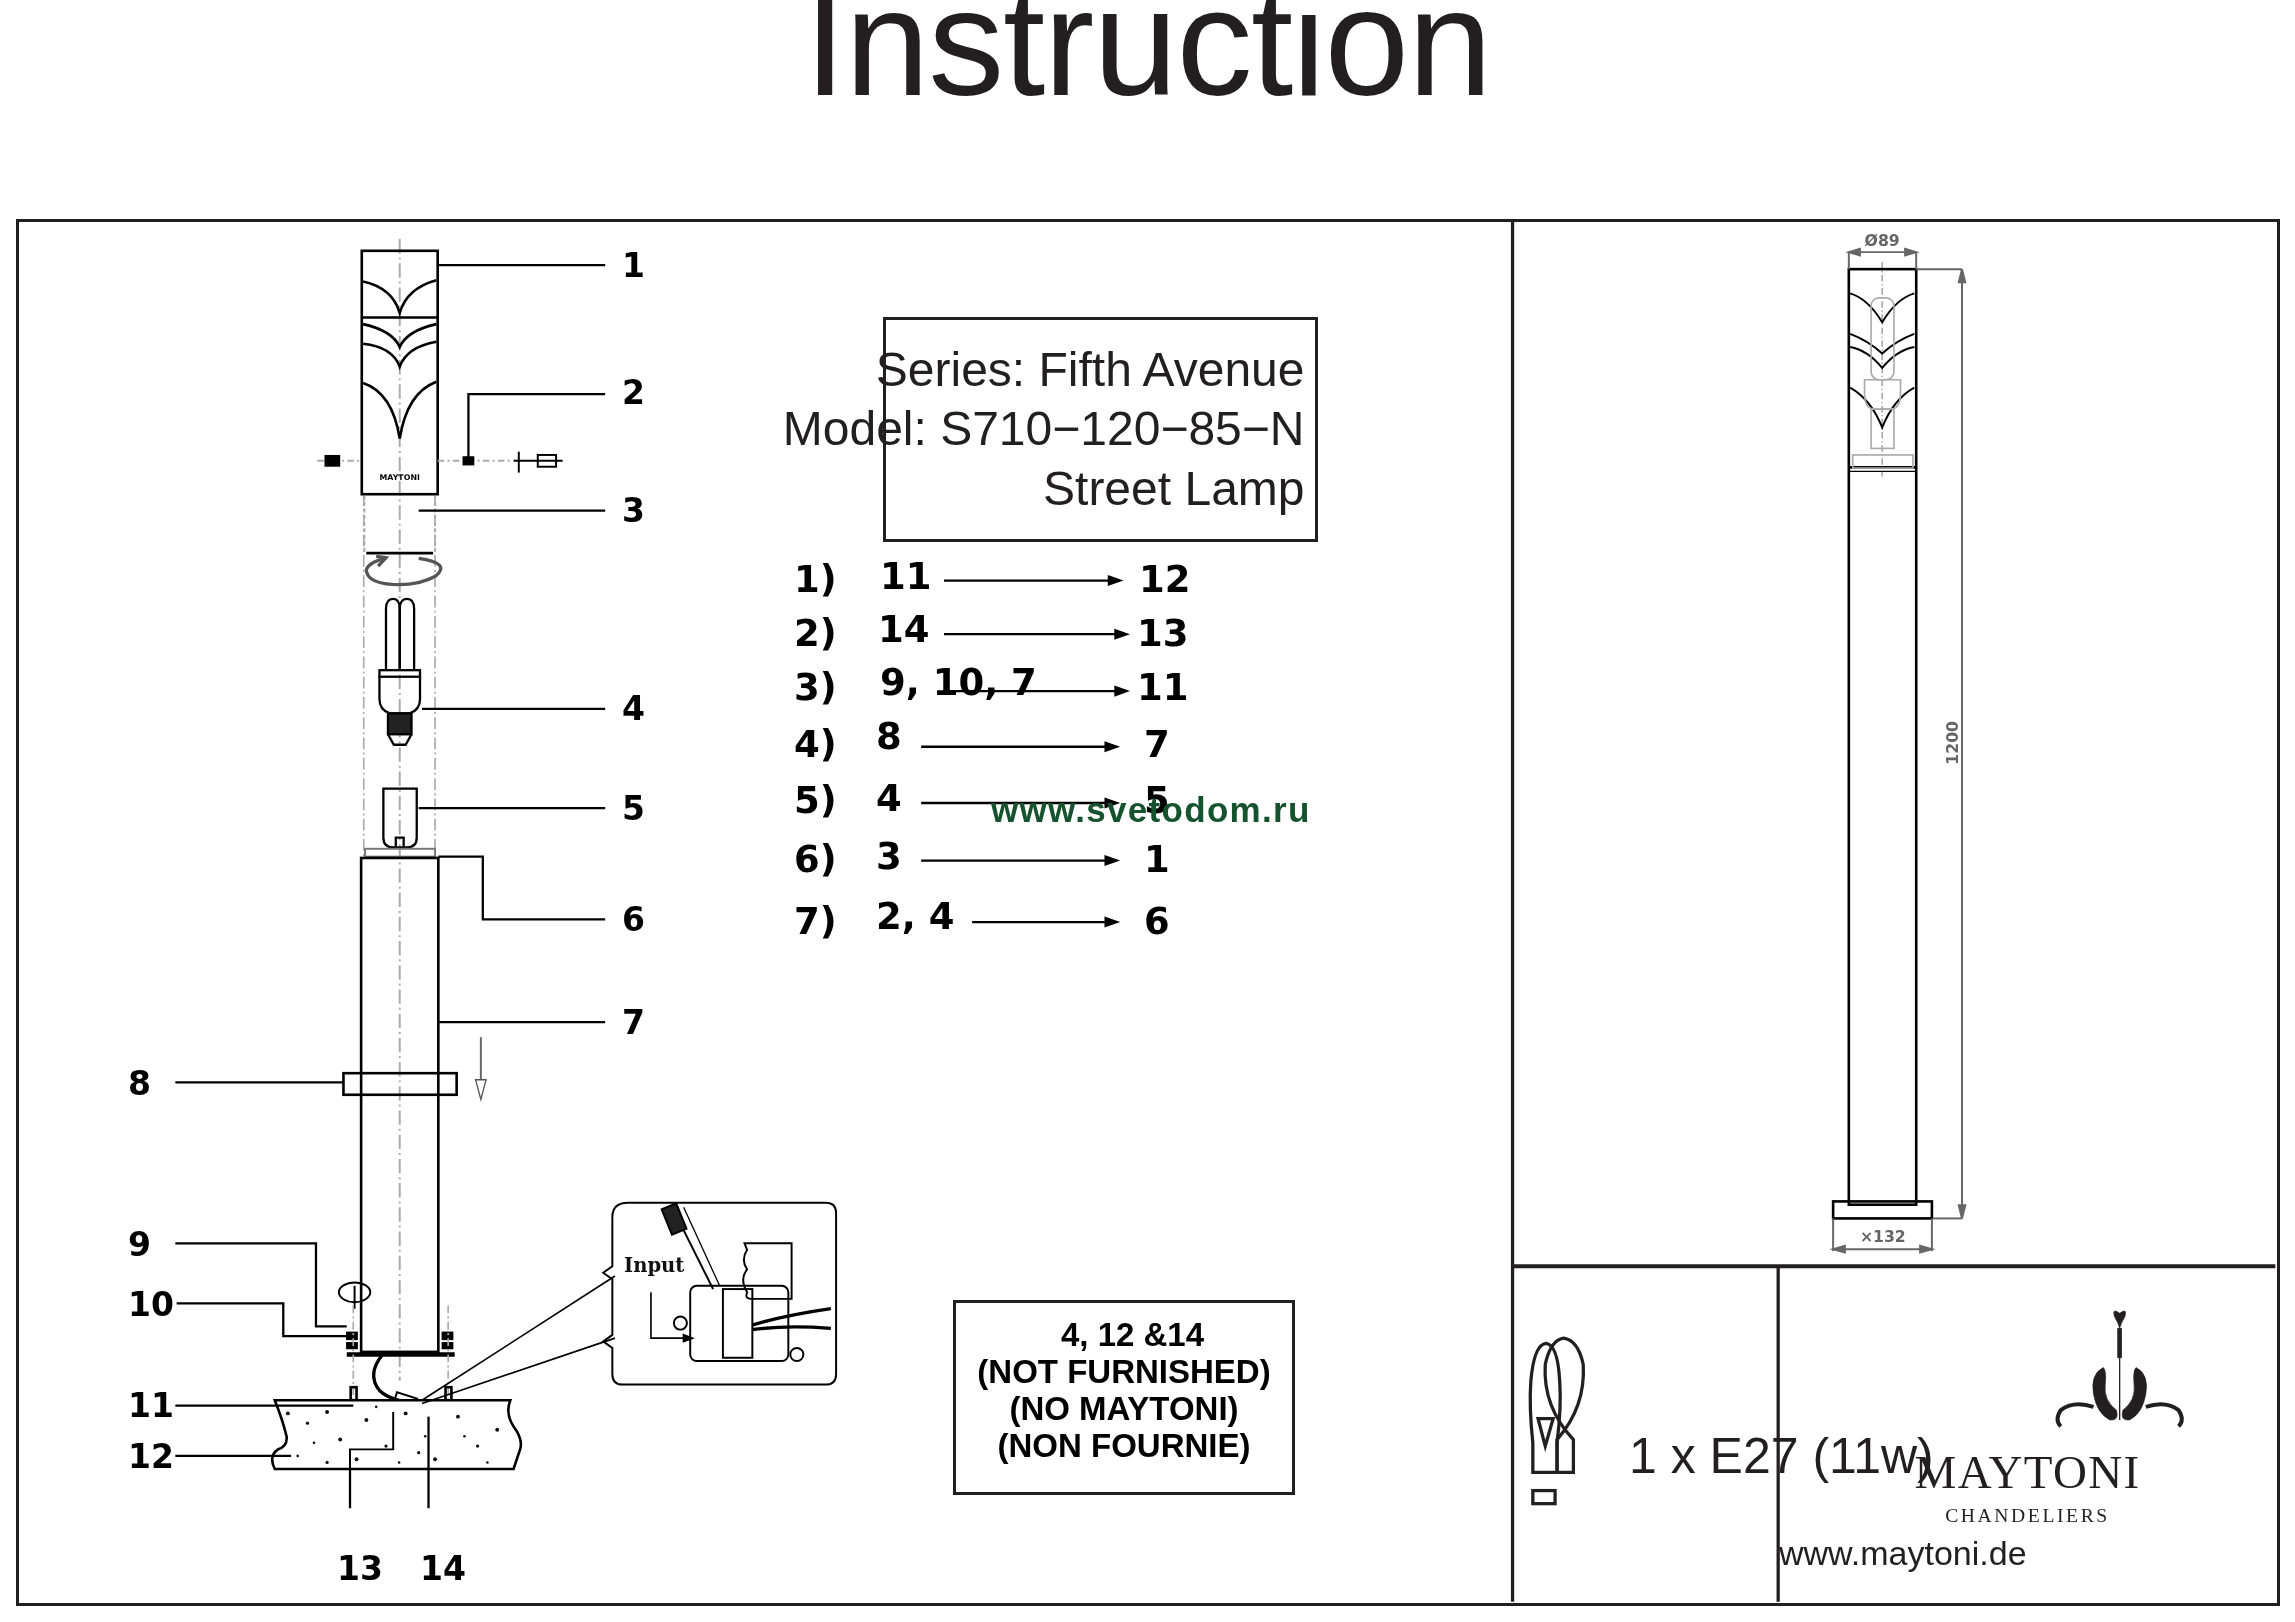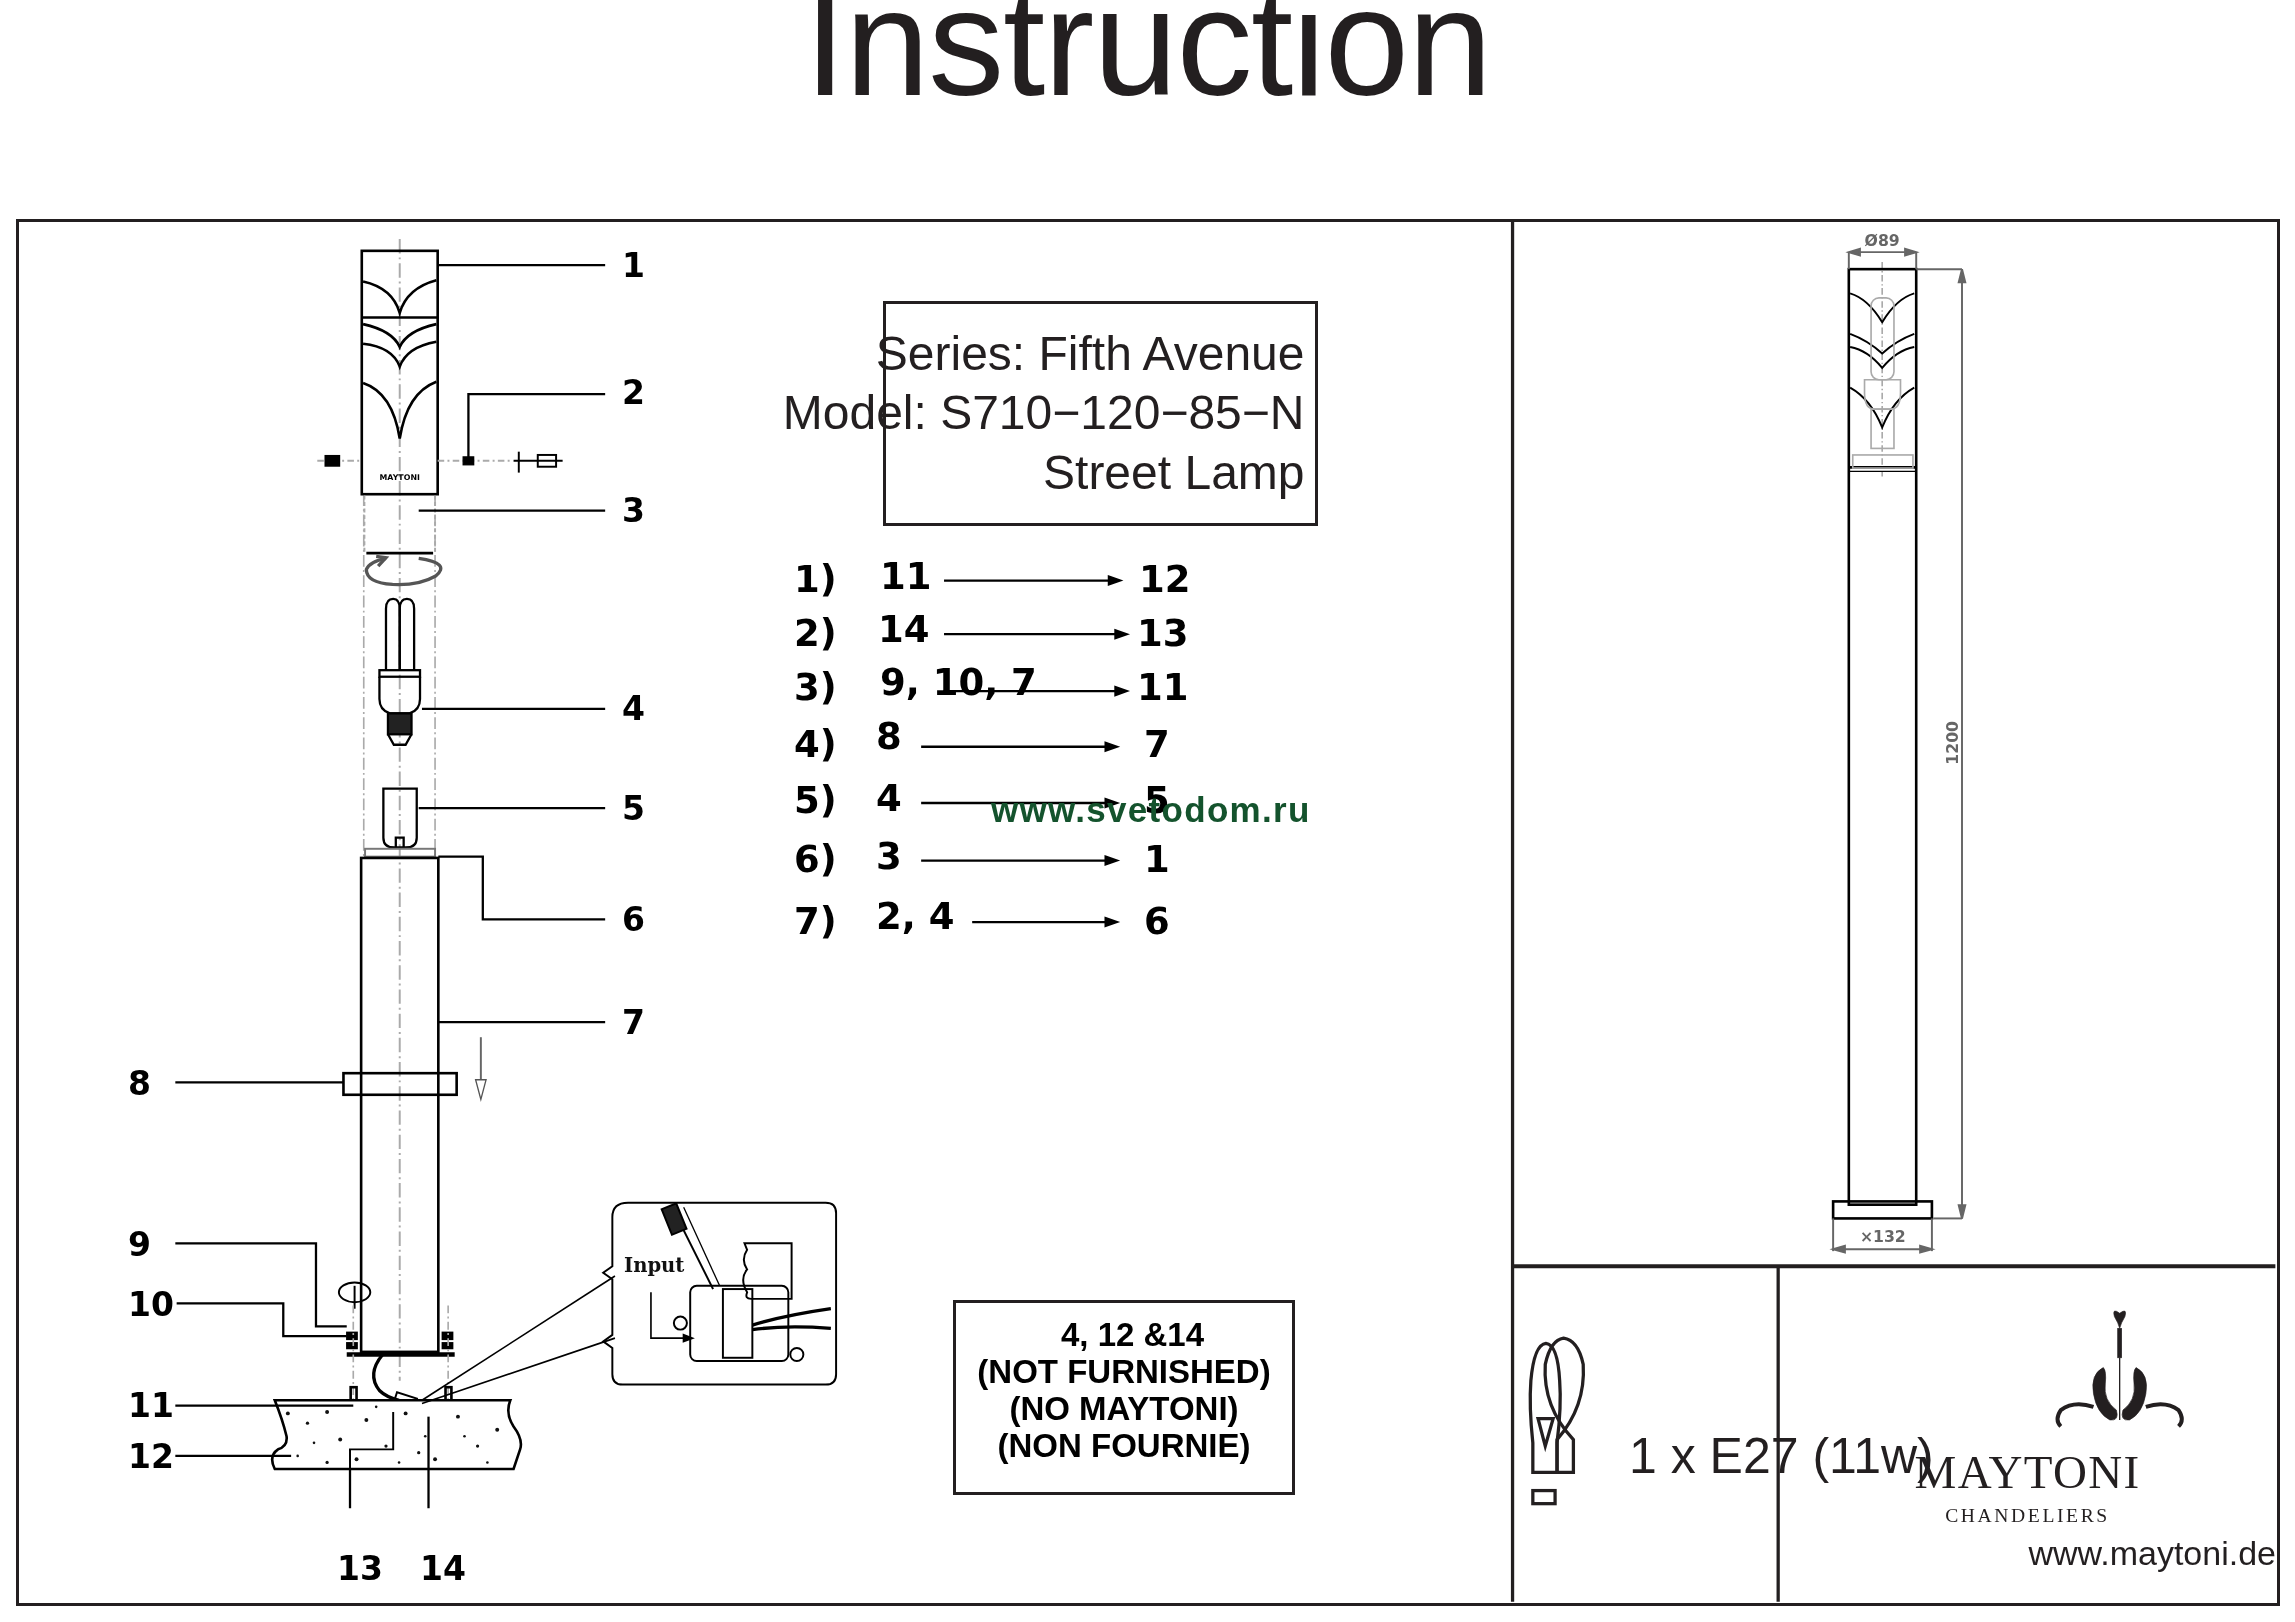--- a/index.html
+++ b/index.html
@@ -2,30 +2,30 @@
 <html style="font-size:10.5px"><head>
 <meta charset="utf-8">
 <style>
   html,body{margin:0;padding:0;background:#fff;}
   body{width:2295px;height:1623px;position:relative;overflow:hidden;font-family:"Liberation Sans",sans-serif;color:#231f20;}
   .abs{position:absolute;}
   #title{left:0;width:2295px;top:-34px;text-align:center;font-size:152px;line-height:152px;transform:scaleY(1.0);letter-spacing:-1.3px;font-family:"Liberation Sans",sans-serif;}
   #frame{left:16.4px;top:219px;width:2258px;height:1381px;border:3.9px solid #231f20;box-sizing:content-box;}
   svg{position:absolute;left:0;top:0;}
   .lbl{position:absolute;font-family:"DejaVu Sans",sans-serif;font-weight:bold;font-size:33px;line-height:33px;color:#000;}
-  #infobox{left:883px;top:301px;width:435px;height:225px;border:3.3px solid #231f20;box-sizing:border-box;}
+  #infobox{left:883px;top:317px;width:435px;height:225px;border:3.3px solid #231f20;box-sizing:border-box;}
   .info-line{position:absolute;right:10.5px;font-size:48px;line-height:48px;white-space:nowrap;color:#231f20;}
   .step{position:absolute;font-family:"DejaVu Sans",sans-serif;font-weight:bold;font-size:37px;line-height:37px;color:#000;white-space:nowrap;}
   #watermark{left:991px;top:790px;font-family:"Liberation Sans",sans-serif;font-weight:bold;font-size:35px;color:#14532d;letter-spacing:1.3px;}
   #notebox{left:953px;top:1300px;width:342px;height:195px;border:3.3px solid #231f20;box-sizing:border-box;text-align:center;}
   .note-line{font-family:"Liberation Sans",sans-serif;font-weight:bold;font-size:33px;line-height:37px;color:#000;white-space:nowrap;}
   #bulb-spec{left:1629px;top:1427px;font-size:50px;color:#231f20;white-space:nowrap;text-align:center;}
   #brand-name{left:1779px;width:497px;top:1445px;text-align:center;font-family:"Liberation Serif",serif;font-size:47px;color:#231f20;letter-spacing:1.3px;}
   #brand-sub{left:1779px;width:497px;top:1505px;text-align:center;font-family:"Liberation Serif",serif;font-size:19.6px;color:#231f20;letter-spacing:2.6px;}
-  #brand-url{left:1779px;width:497px;top:1534px;text-align:right;font-size:34px;color:#231f20;}
+  #brand-url{left:1779px;width:497px;top:1534px;text-align:left;font-size:34px;color:#231f20;}
   .dim{font-family:"DejaVu Sans",sans-serif;font-weight:bold;fill:#666;}
   #input-label{left:624px;top:1254px;font-family:"DejaVu Serif",serif;font-weight:bold;font-size:19.6px;color:#111;}
 </style>
 </head>
 <body>
 
 <div id="title" class="abs">Instruction</div>
 
 <div id="frame" class="abs"></div>
 

